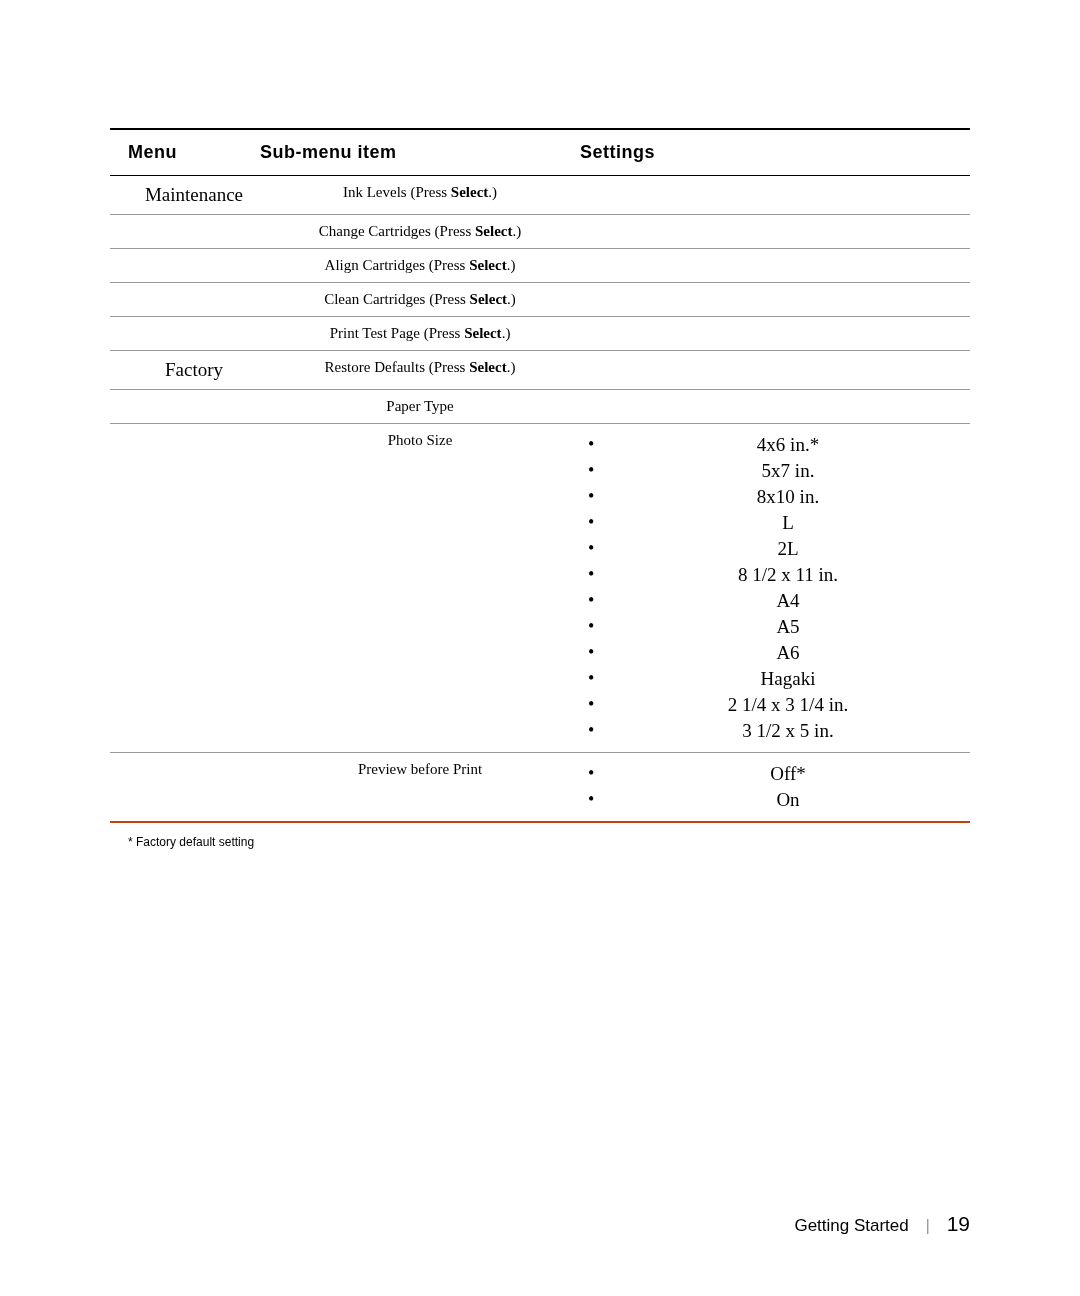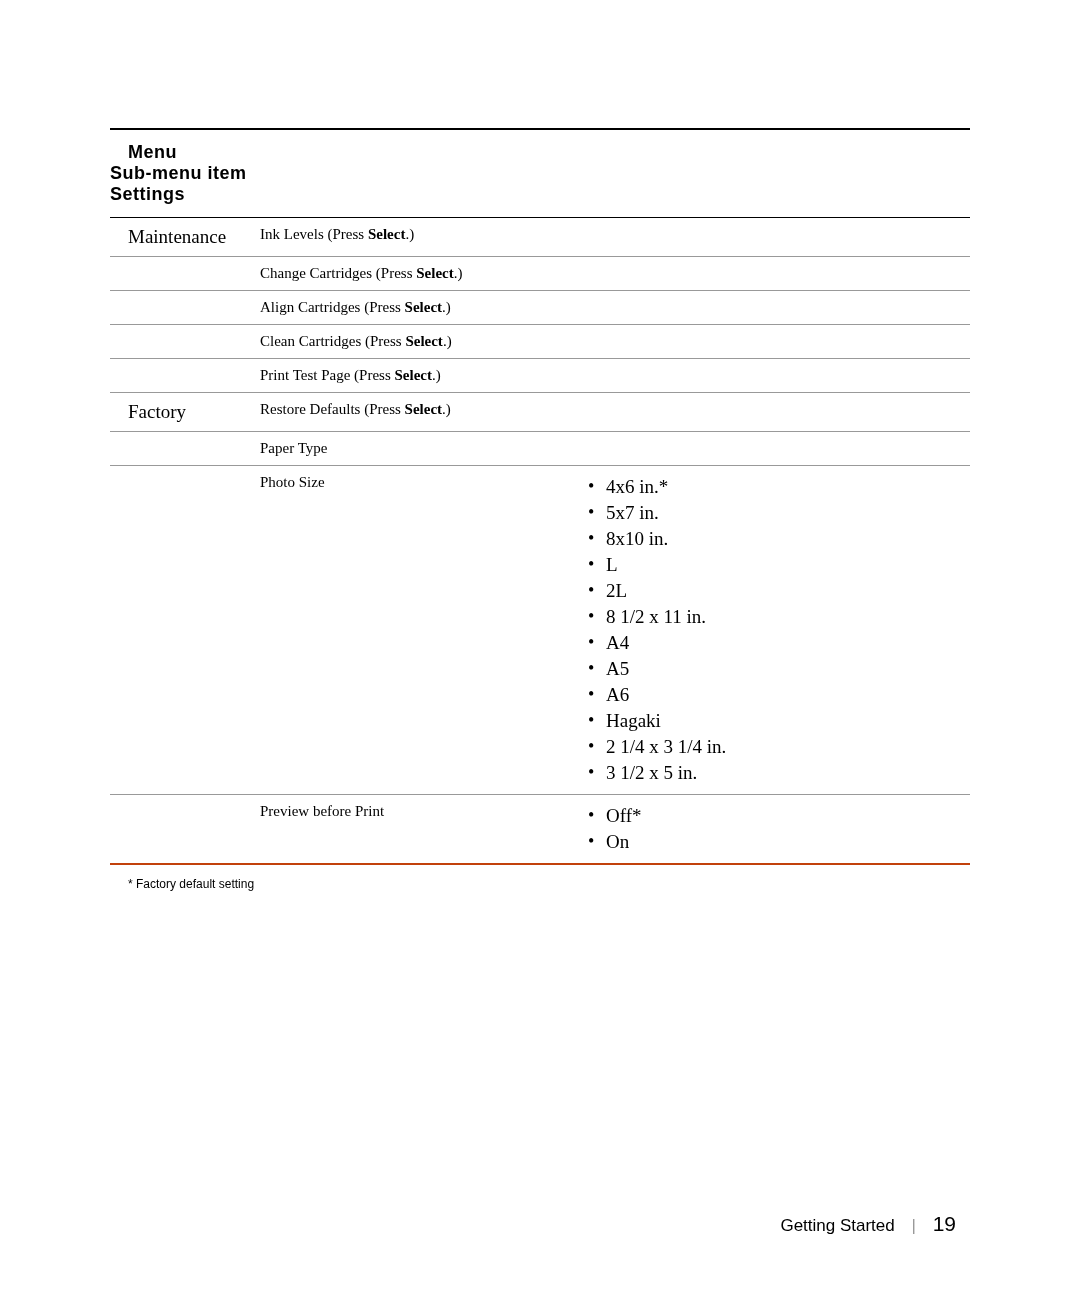--- a/index.html
+++ b/index.html
@@ -16,21 +16,20 @@
       position: relative;
     }
     .table-wrapper {
       width: 100%;
     }
     .header-row {
       border-top: 2px solid #000;
       border-bottom: 1.5px solid #000;
       display: flex;
       padding: 12px 0;
-      flex-direction: column;
     }
     .header-row .col {
       font-family: Arial, Helvetica, sans-serif;
       font-weight: bold;
       font-size: 18px;
       letter-spacing: 0.5px;
     }
     .col-menu {
       width: 150px;
       padding-left: 18px;
@@ -38,20 +37,21 @@
     .col-sub {
       width: 320px;
     }
     .col-settings {
       flex: 1;
     }
     .data-row {
       display: flex;
       border-bottom: 0.5px solid #999;
       padding: 8px 0;
+      text-align: center;
     }
     .data-row.heavy-bottom {
       border-bottom: 2px solid #c2410c;
     }
     .data-row .menu-cell {
       width: 150px;
       padding-left: 18px;
       font-size: 19px;
     }
     .data-row .sub-cell {
@@ -79,21 +79,21 @@
     }
     .footnote {
       margin-top: 12px;
       padding-left: 18px;
       font-family: Arial, Helvetica, sans-serif;
       font-size: 12px;
     }
     .footer {
       position: absolute;
       bottom: 60px;
-      right: 124px;
+      right: 110px;
       font-family: Arial, Helvetica, sans-serif;
       font-size: 17px;
     }
     .footer .divider {
       color: #999;
       margin: 0 12px;
     }
     .footer-page {
       font-size: 21px;
     }

